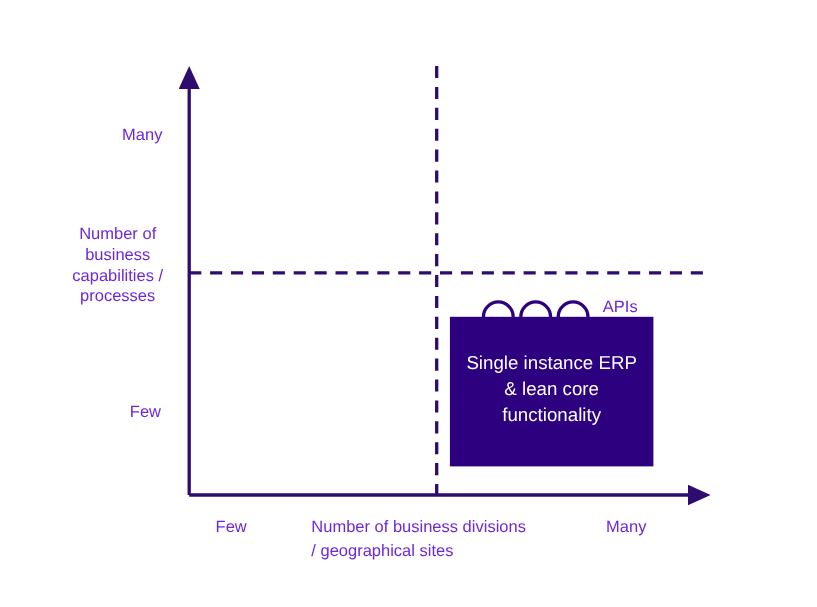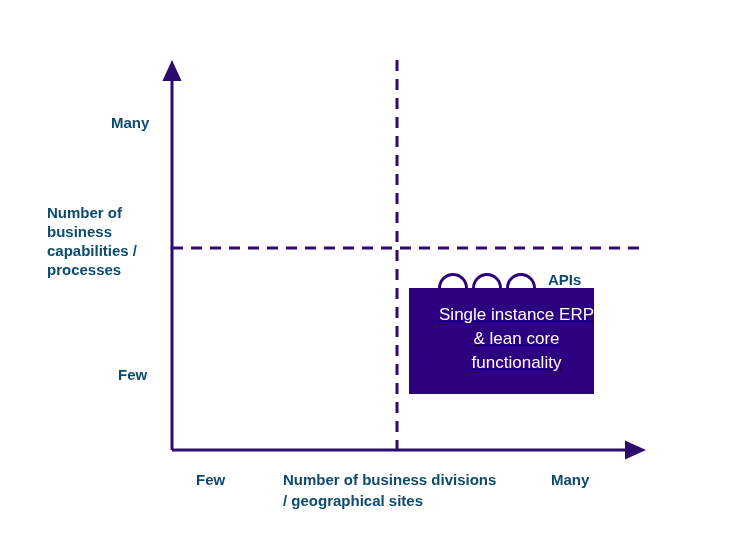--- a/index.html
+++ b/index.html
@@ -21,32 +21,32 @@
   #matrix-svg {
     position: absolute;
     left: 0;
     top: 0;
     width: 743px;
     height: 552px;
   }
 
   .lbl {
     position: absolute;
-    color: #0c4a6e;
-    font-weight: bold;
+    color: #6d28d9;
+    font-weight: normal;
     font-size: 15px;
     line-height: 19px;
     white-space: pre-line;
   }
 
   #y-axis-label {
     left: 47px;
     top: 203px;
     width: 120px;
-    text-align: left;
+    text-align: center;
   }
   #y-tick-many {
     left: 111px;
     top: 113px;
   }
   #y-tick-few {
     left: 118px;
     top: 365px;
   }
   #x-tick-few {
@@ -67,26 +67,25 @@
   #apis-label {
     left: 548px;
     top: 270px;
   }
 
   #erp-box {
     position: absolute;
     left: 409px;
     top: 288px;
     width: 185px;
-    height: 106px;
+    height: 136px;
     background: #2d0080;
     display: flex;
     align-items: center;
-    justify-content: flex-end;
-    text-decoration: underline;
+    justify-content: center;
   }
   #erp-box-text {
     color: #ffffff;
     font-size: 17px;
     line-height: 24px;
     font-weight: normal;
     text-align: center;
     white-space: pre-line;
     padding-bottom: 4px;
   }

